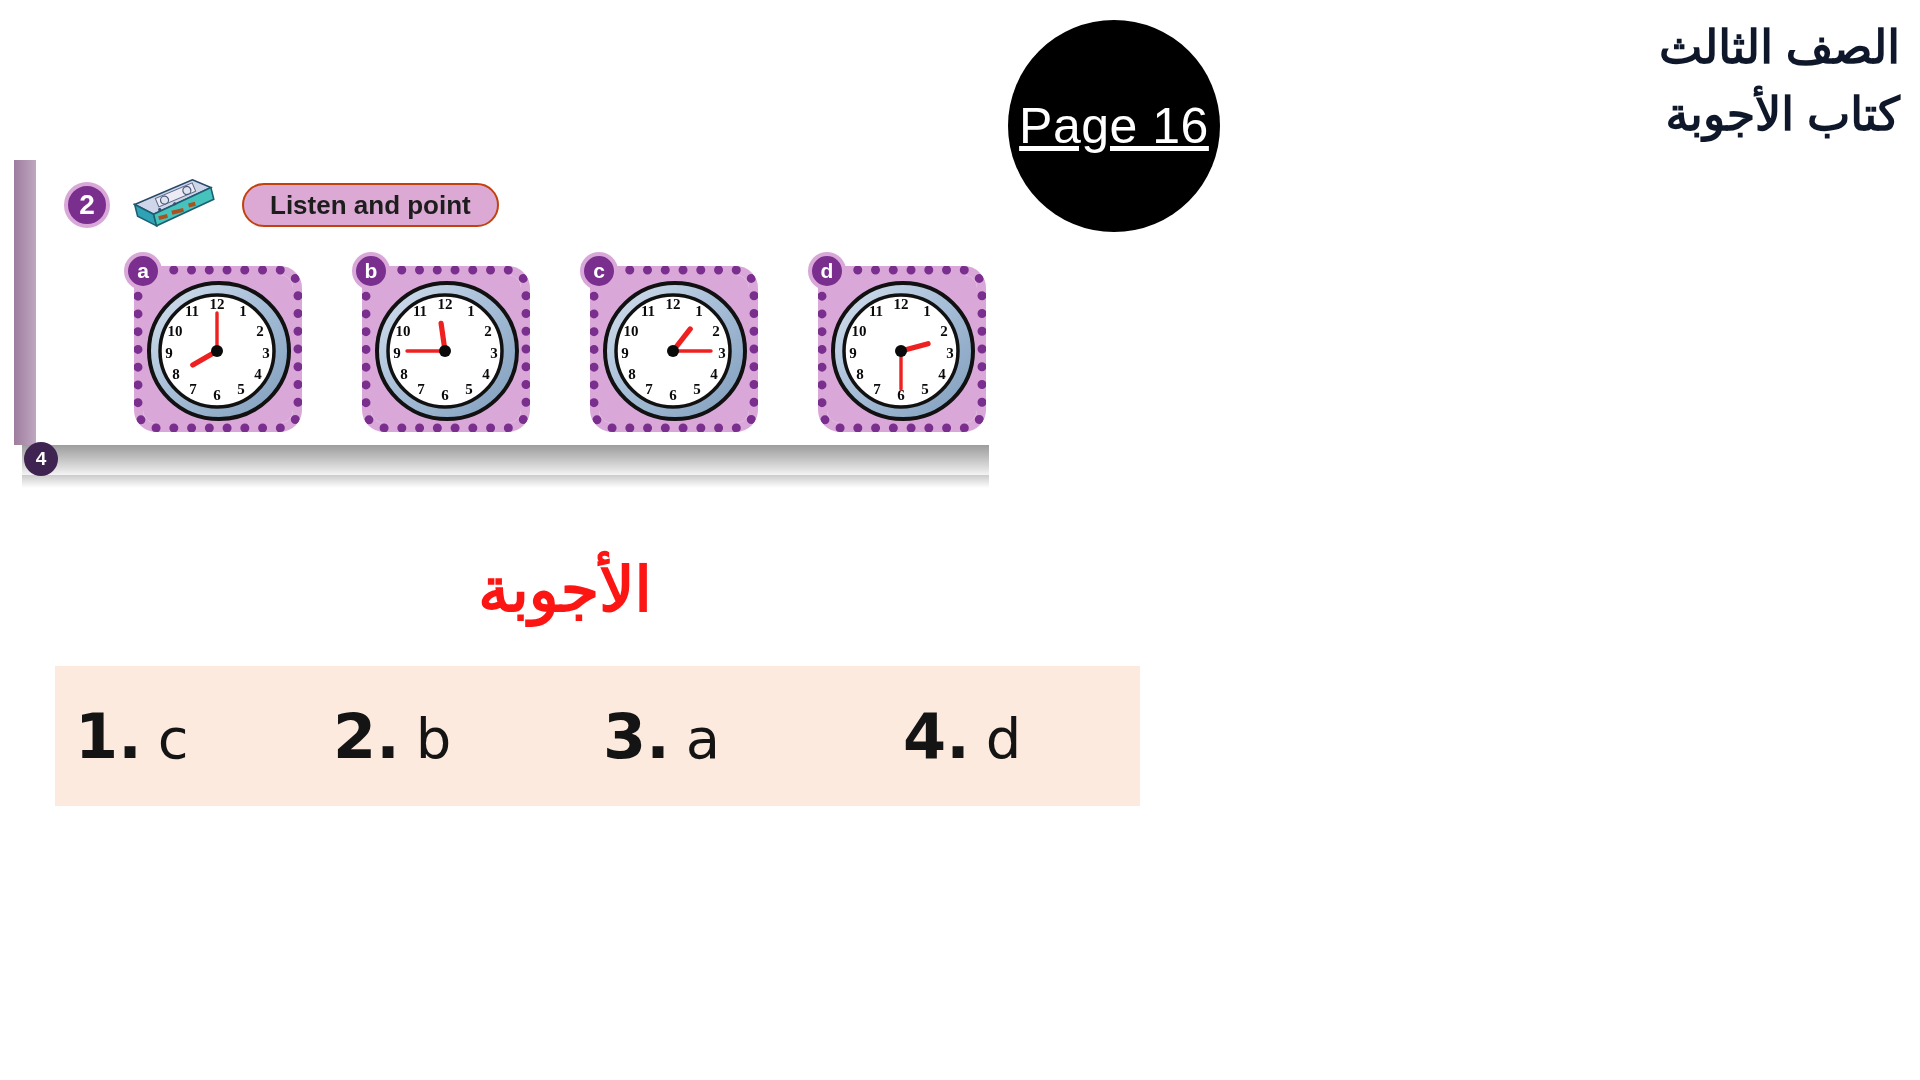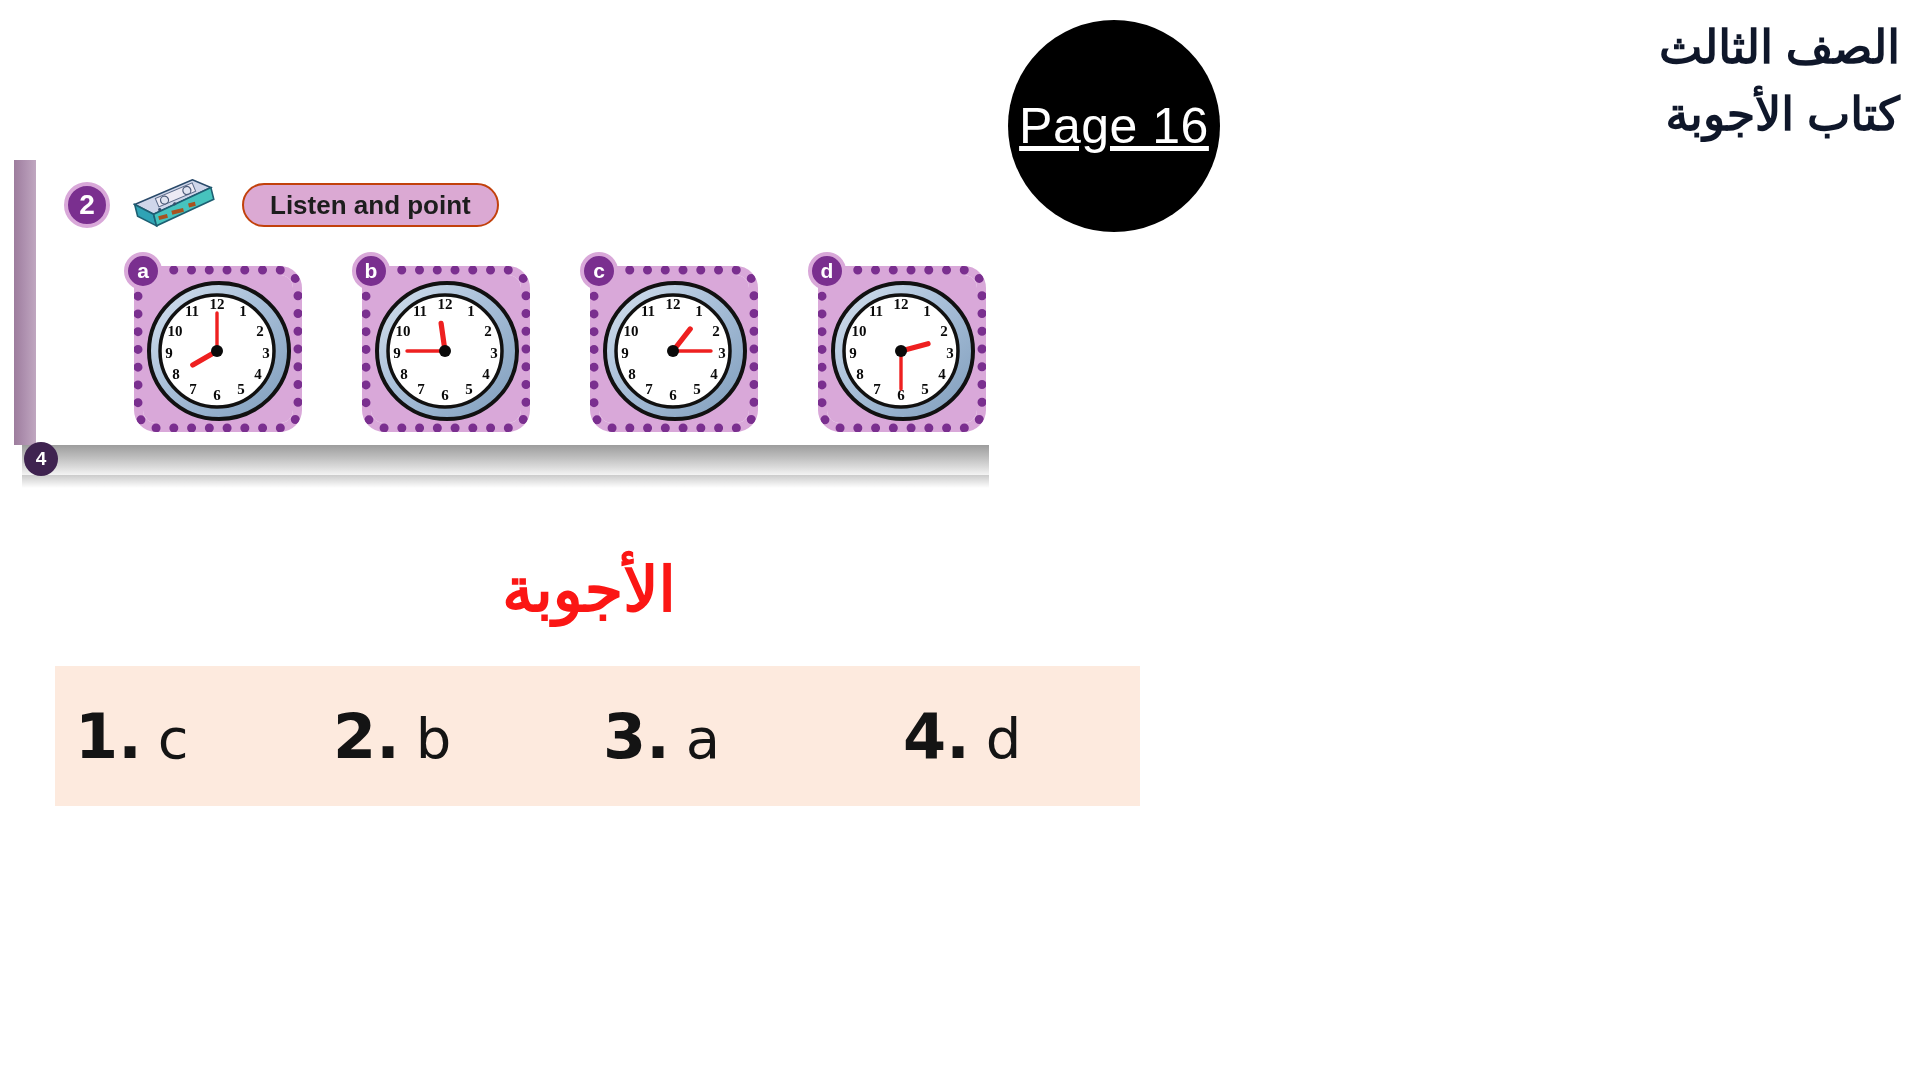--- a/index.html
+++ b/index.html
@@ -218,21 +218,20 @@
   .answers-title {
     position: absolute;
     left: 0;
     top: 553px;
     width: 1130px;
     text-align: center;
     color: #fb1614;
     font-size: 62px;
     font-weight: bold;
     direction: rtl;
-    padding-left: 24px;
   }
   .answers-strip {
     position: absolute;
     left: 55px;
     top: 666px;
     width: 1085px;
     height: 140px;
     background: #fdeade;
     display: flex;
     align-items: center;

